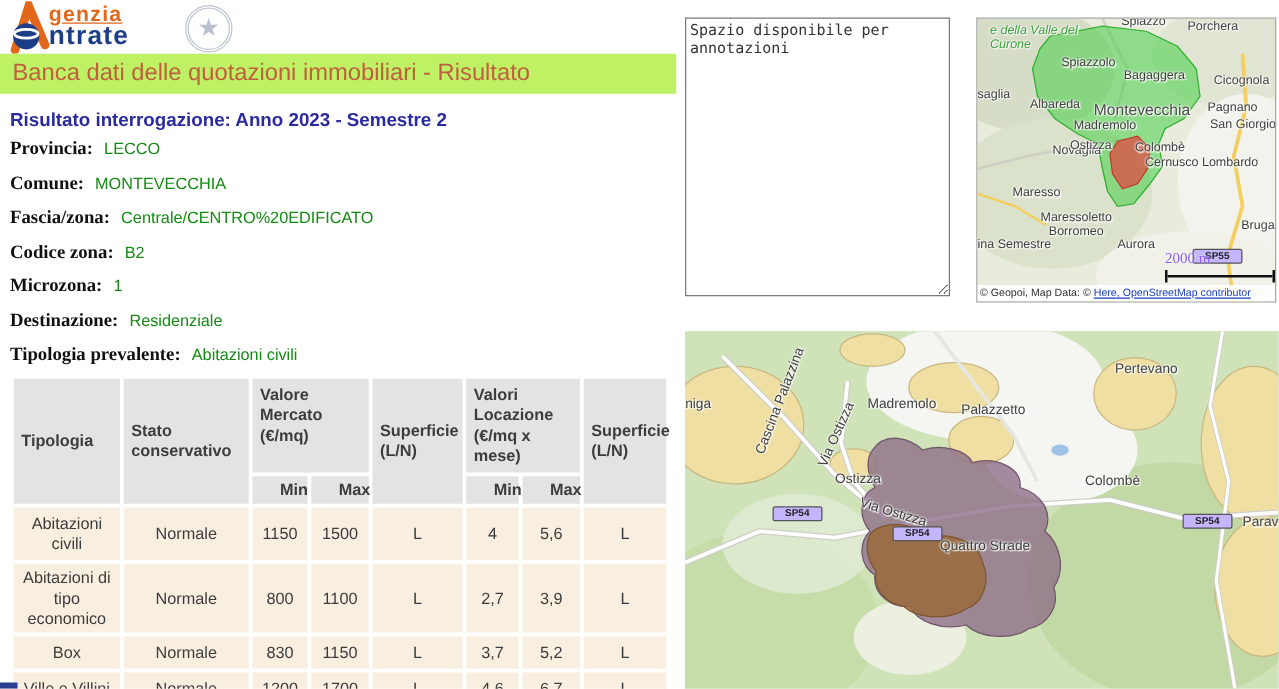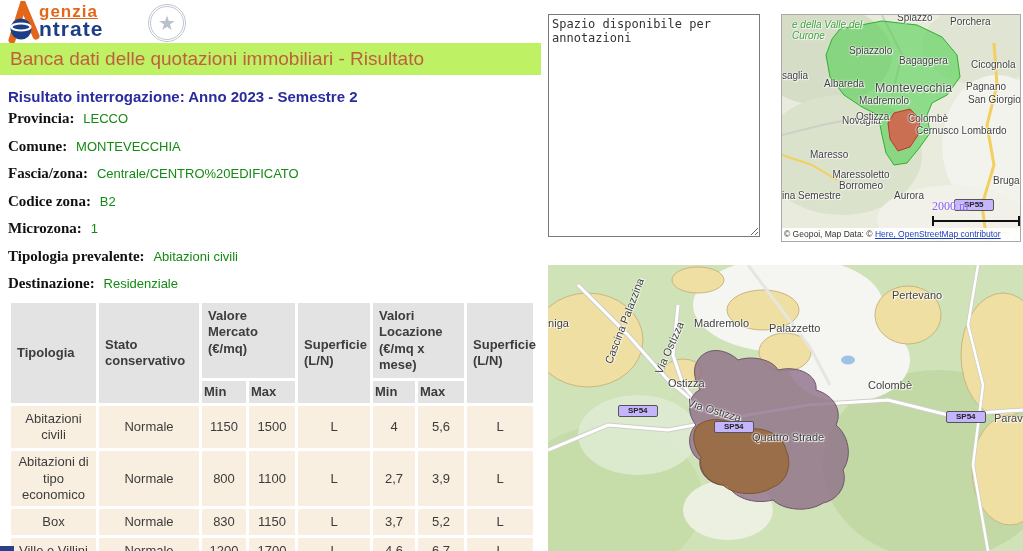--- a/index.html
+++ b/index.html
@@ -30,21 +30,21 @@
 
   
   .qtable-wrap { position:absolute; left:8px; top:300px; width:530px; }
   table.qtable { border-collapse:separate; border-spacing:3px; table-layout:fixed; width:528px; background:#fff; }
   table.qtable th, table.qtable td { font-size:13px; color:#3c3c3c; }
   table.qtable th { background:#e3e3e3; font-weight:bold; text-align:left; padding:5px 6px; line-height:1.25; }
   th.vmid { vertical-align:middle; }
   th.vtop { vertical-align:top; }
   tr.hdr-main { height:70px; }
   tr.hdr-sub  { height:22px; }
-  tr.hdr-sub th { padding:3px 2px; }
+  tr.hdr-sub th { padding:3px 22px; }
   table.qtable td { background:#f9efe0; text-align:center; vertical-align:middle; padding:3px 4px; line-height:1.25; }
   tr.r1 { height:42px; } tr.r2 { height:52px; } tr.r3 { height:26px; } tr.r4 { height:26px; }
 
   
   .annot { position:absolute; left:548px; top:14px; width:212px; height:223px;
            border:1px solid #7a7a7a; font-family:"DejaVu Sans Mono",monospace;
            font-size:12px; color:#333; padding:2px 3px; resize:both; background:#fff; }
 
   
   .map { position:absolute; overflow:hidden; background:#e9ebdc; }
@@ -110,26 +110,26 @@
   </div>
   <div class="field-row">
     <span class="field-label">Codice zona:</span>
     <span class="field-value">B2</span>
   </div>
   <div class="field-row">
     <span class="field-label">Microzona:</span>
     <span class="field-value">1</span>
   </div>
   <div class="field-row">
+    <span class="field-label">Destinazione:</span>
+    <span class="field-value">Residenziale</span>
+  </div>
+  <div class="field-row">
     <span class="field-label">Tipologia prevalente:</span>
     <span class="field-value">Abitazioni civili</span>
-  </div>
-  <div class="field-row">
-    <span class="field-label">Destinazione:</span>
-    <span class="field-value">Residenziale</span>
   </div>
 </div>
 
 <div class="qtable-wrap">
   <table class="qtable">
     <colgroup>
       <col style="width:85px">
         <col style="width:100px">
         <col style="width:44px">
         <col style="width:46px">

